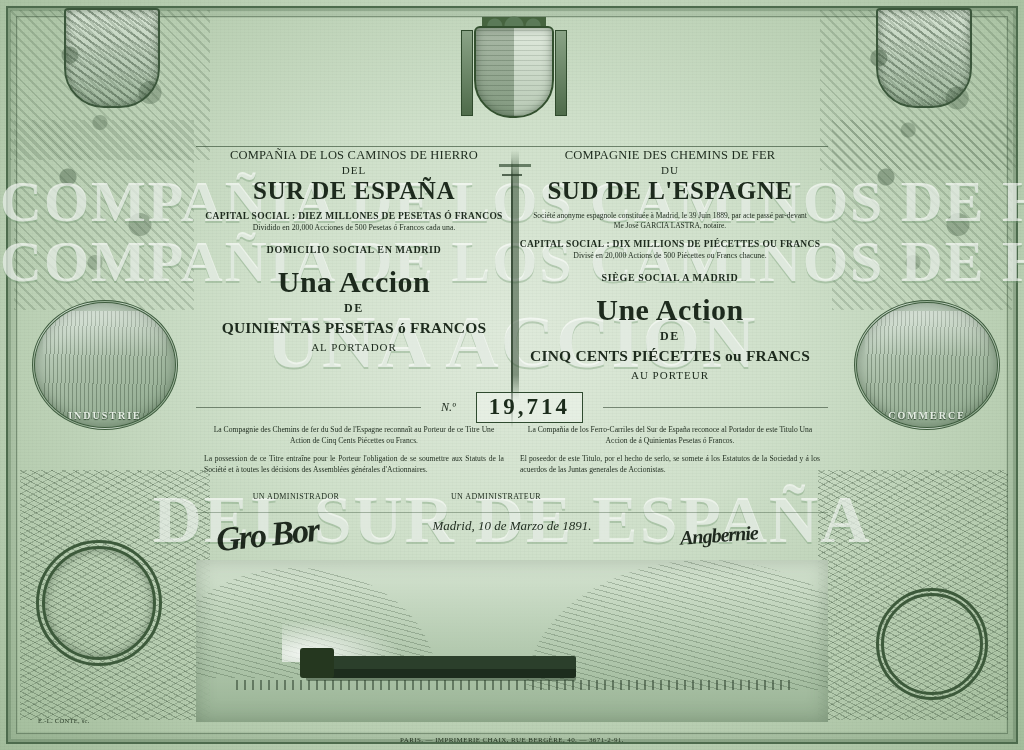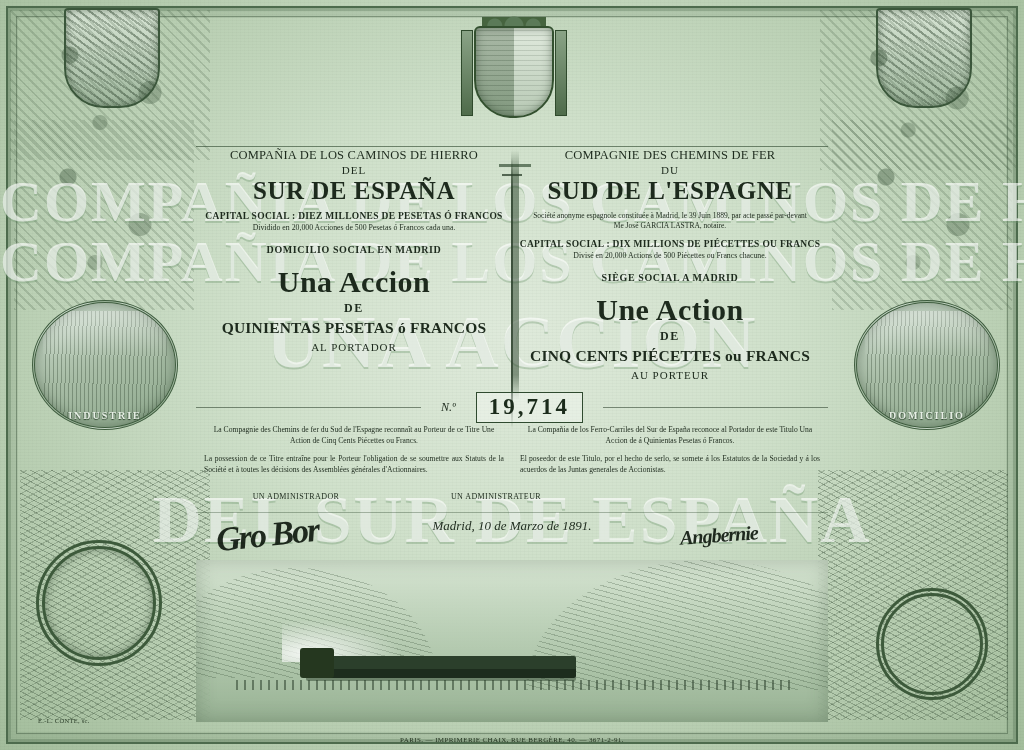--- a/index.html
+++ b/index.html
@@ -430,21 +430,21 @@
     <div class="pillar" style="left:6px;"></div>
     <div class="pillar" style="right:6px;"></div>
   </div>
 
   <div class="vignette" style="left:32px; top:300px; width:140px; height:124px;">
     <div class="scene"></div>
     <div class="cap">INDUSTRIE</div>
   </div>
   <div class="vignette" style="left:854px; top:300px; width:140px; height:124px;">
     <div class="scene"></div>
-    <div class="cap">DOMICILIO</div>
+    <div class="cap">COMMERCE</div>
   </div>
 
   <div class="crosshatch engrave" style="left:20px; top:470px; width:190px; height:250px;"></div>
   <div class="crosshatch engrave" style="left:818px; top:470px; width:190px; height:250px;"></div>
   <div class="engrave" style="left:36px; top:540px; width:108px; height:108px; border-radius:50%; border:9px double #3d5a3b; box-shadow: inset 0 0 10px rgba(35,55,35,.45);"></div>
   <div class="engrave" style="left:876px; top:588px; width:96px; height:96px; border-radius:50%; border:8px double #3d5a3b;"></div>
 
   <div class="watermark" id="wm1">COMPAÑIA DE LOS CAMINOS DE HIERRO</div>
   <div class="watermark" id="wm2">COMPAÑIA DE LOS CAMINOS DE HIERRO</div>
   <div class="watermark" id="wm3">UNA ACCION</div>

